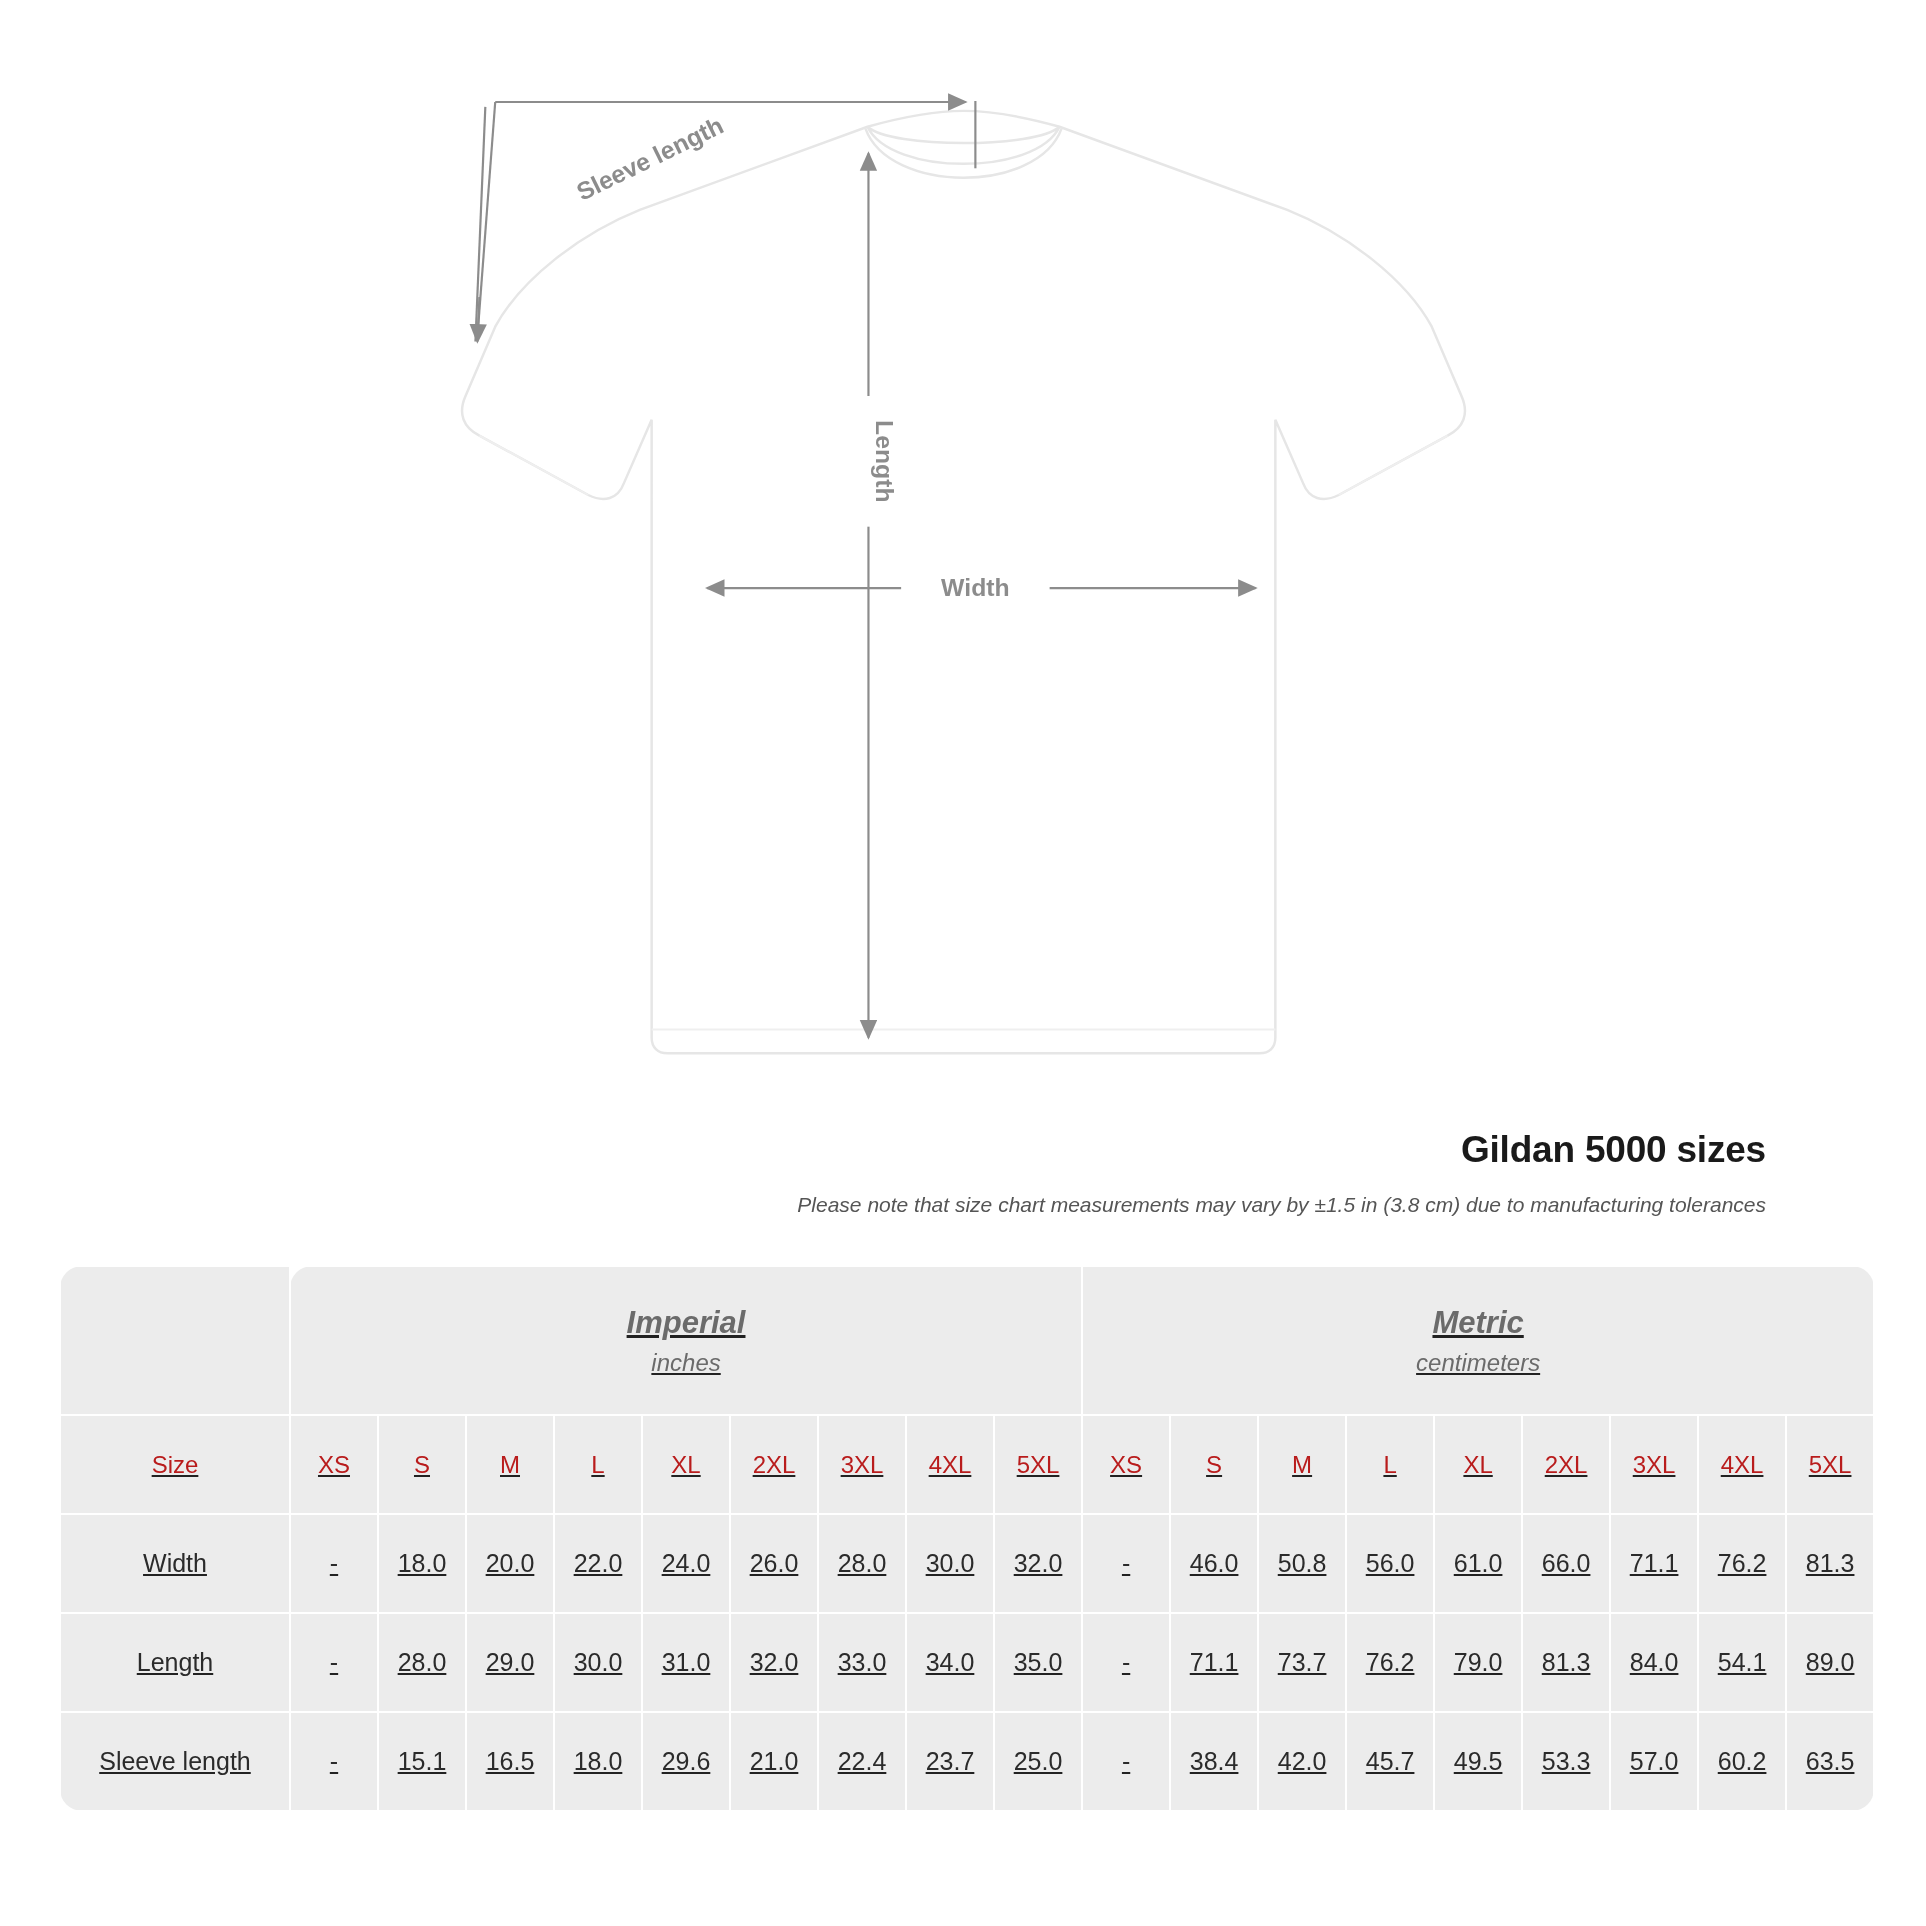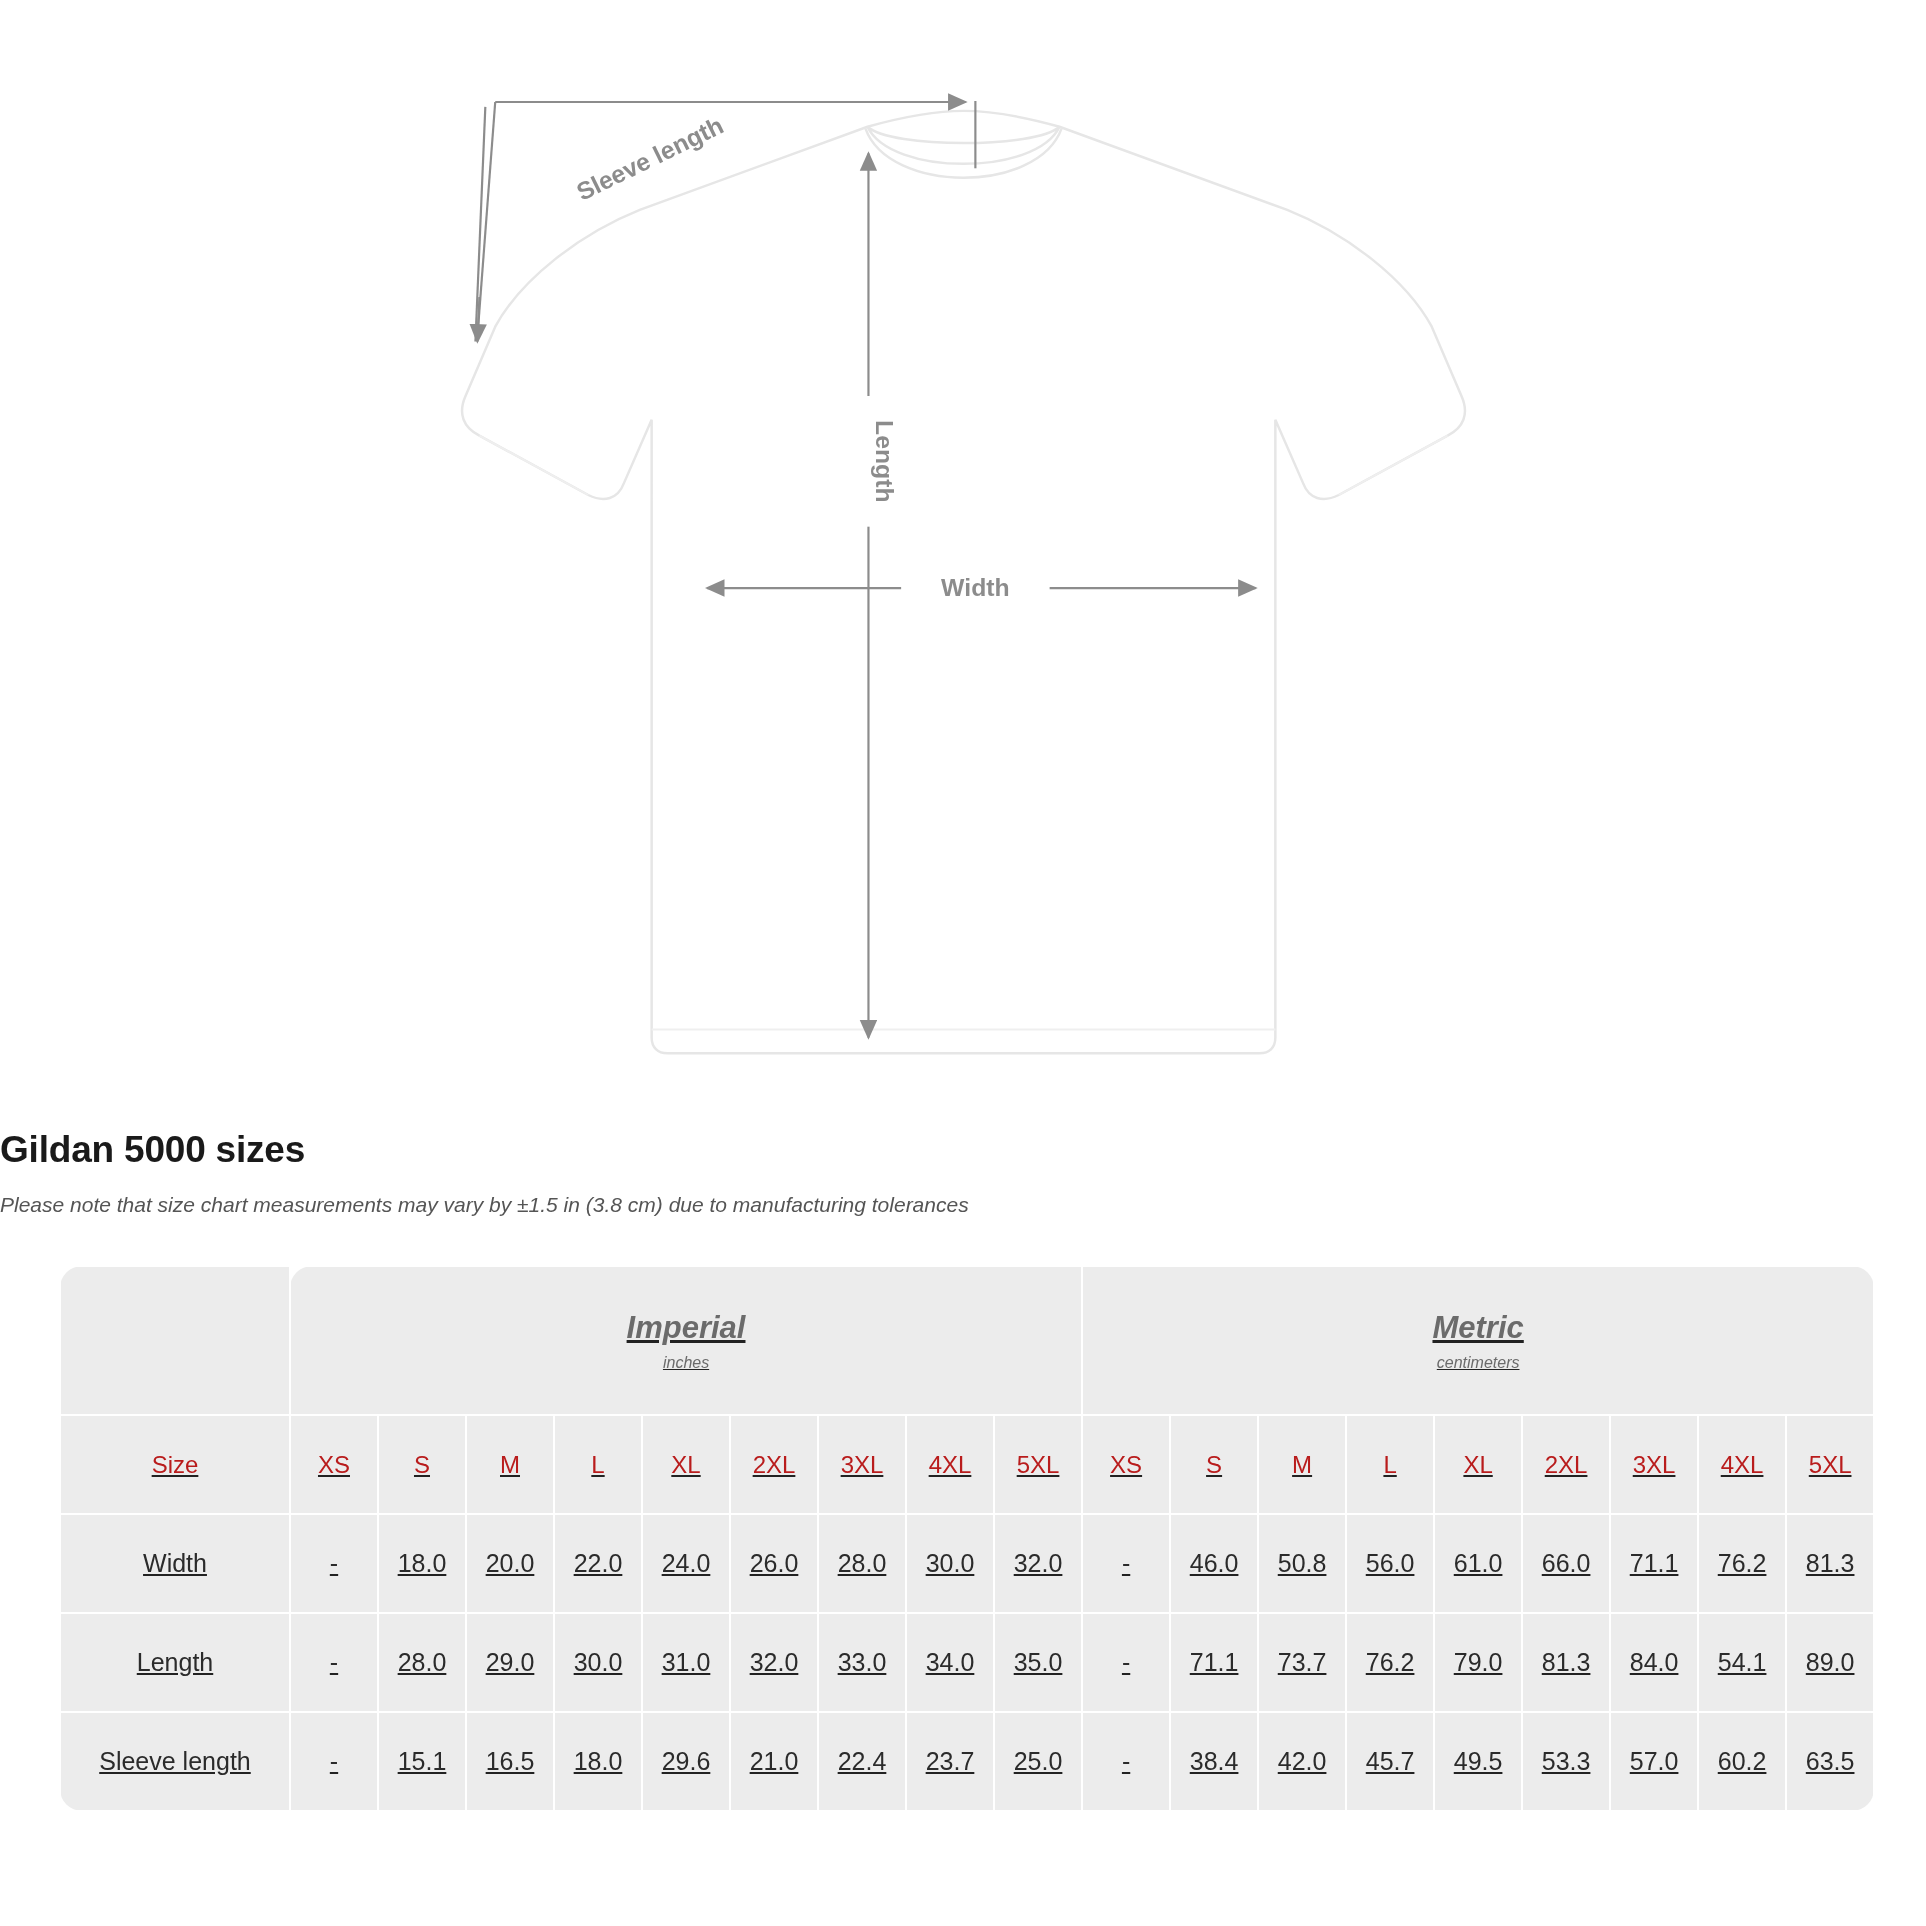--- a/index.html
+++ b/index.html
@@ -32,21 +32,21 @@
     top: 0;
     left: 0;
   }
 
   
   .title-block {
     position: absolute;
     top: 1129px;
     left: 0;
     width: 1766px;
-    text-align: left;
+    text-align: right;
   }
   .chart-title {
     font-size: 37px;
     font-weight: bold;
     color: #1a1a1a;
     letter-spacing: -0.2px;
     margin: 0;
   }
   .chart-note {
     font-size: 21px;
@@ -80,21 +80,21 @@
     height: 147px;
     padding: 0;
   }
   .unit-name {
     font-size: 31px;
     font-weight: bold;
     font-style: italic;
     color: #6b6b6b;
   }
   .unit-sub {
-    font-size: 16px;
+    font-size: 24px;
     font-style: italic;
     color: #6b6b6b;
     margin-top: 8px;
   }
   .corner-cell {
     background: #ececec;
     border: 2px solid #ffffff;
   }
   .hdr-row td {
     height: 95px;

